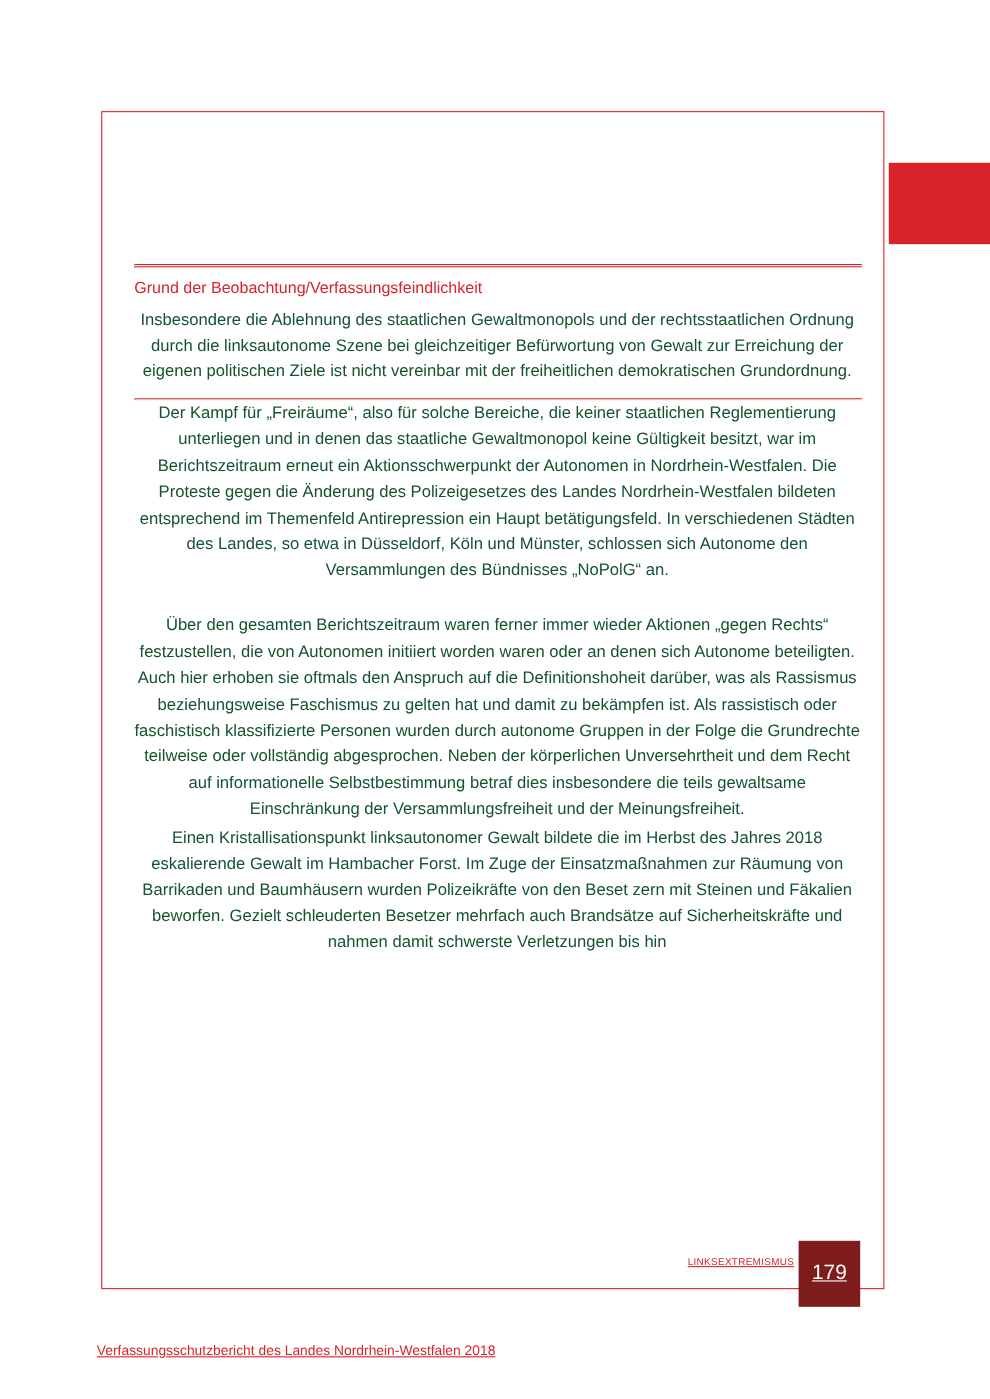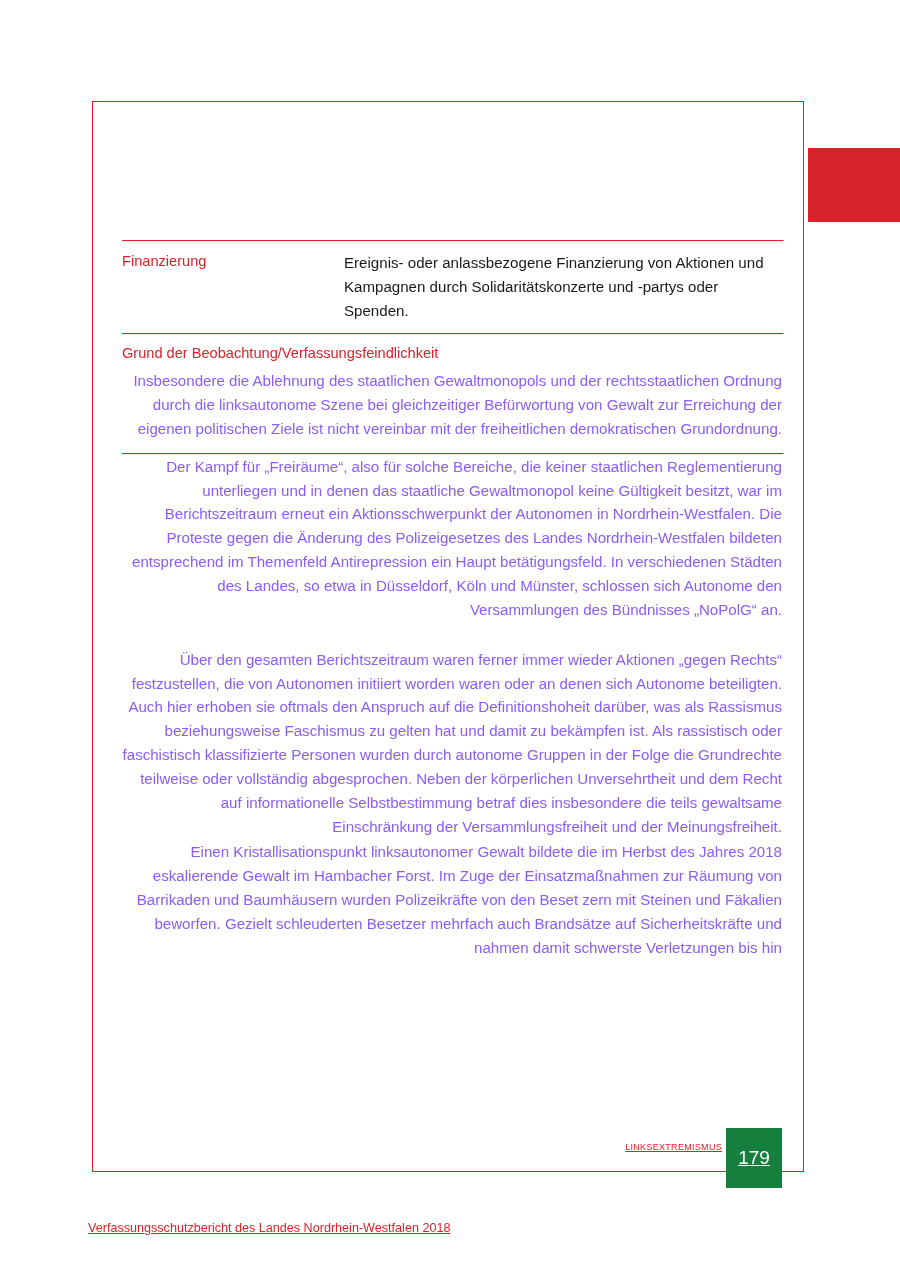--- a/index.html
+++ b/index.html
@@ -60,24 +60,24 @@
     color: #d8232a;
     font-size: 14.6px;
     line-height: 1.35;
     padding: 9px 0 6px 0;
     margin: 0;
   }
 
   .body-text {
     font-size: 15.1px;
     line-height: 1.58;
-    color: #8b5cf6;
+    color: #14532d;
     margin: 0;
     padding: 0 0 12px 0;
-    text-align: right;
+    text-align: center;
     hyphens: manual;
   }
 
   .body-text.tight {
     padding-bottom: 2px;
   }
 
   .body-text.spaced {
     padding-top: 14px;
   }
@@ -118,21 +118,21 @@
     text-transform: lowercase;
     text-decoration: underline;
   }
 
   .page-number-box {
     position: absolute;
     left: 726px;
     top: 1128px;
     width: 56px;
     height: 60px;
-    background: #15803d;
+    background: #7f1d1d;
     color: #ffffff;
     font-size: 19px;
     display: flex;
     align-items: center;
     justify-content: center;
     text-decoration: underline;
   }
 
   .footer-source {
     position: absolute;
@@ -146,24 +146,20 @@
 </style>
 </head>
 <body>
 
 <div class="page-frame"></div>
 <div class="bleed-tab"></div>
 
 <div class="content">
 
   <hr class="rule">
-  <div class="def-row">
-    <div class="def-label">Finanzierung</div>
-    <div class="def-value">Ereignis- oder anlassbezogene Finanzierung von Aktionen und Kampagnen durch Solidaritätskonzerte und -partys oder Spenden.</div>
-  </div>
 
   <hr class="rule">
   <div class="section">
     <div class="section-heading">Grund der Beobachtung/Verfassungsfeindlichkeit</div>
     <p class="body-text">Insbesondere die Ablehnung des staatlichen Gewaltmonopols und der rechtsstaatlichen Ordnung durch die linksautonome Szene bei gleichzeitiger Befürwortung von Gewalt zur Erreichung der eigenen politischen Ziele ist nicht vereinbar mit der freiheitlichen demokratischen Grundordnung.</p>
   </div>
 
   <hr class="rule">
   <div class="section">
     <p class="body-text">Der Kampf für „Freiräume“, also für solche Bereiche, die keiner staatlichen Reglementierung unterliegen und in denen das staatliche Gewaltmonopol keine Gültigkeit besitzt, war im Berichtszeitraum erneut ein Aktionsschwerpunkt der Autonomen in Nordrhein-Westfalen. Die Proteste gegen die Änderung des Polizeigesetzes des Landes Nordrhein-Westfalen bildeten entsprechend im Themenfeld Antirepression ein Haupt betätigungsfeld. In verschiedenen Städten des Landes, so etwa in Düsseldorf, Köln und Münster, schlossen sich Autonome den Versammlungen des Bündnisses „NoPolG“ an.</p>

